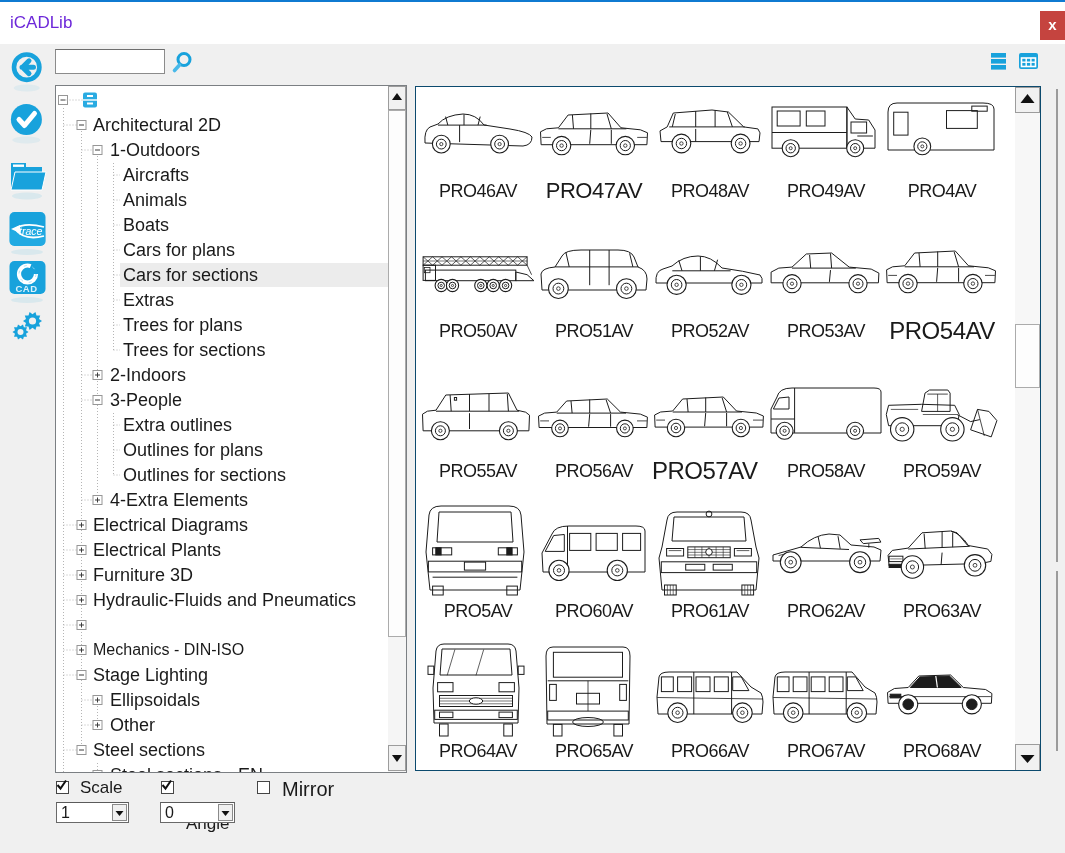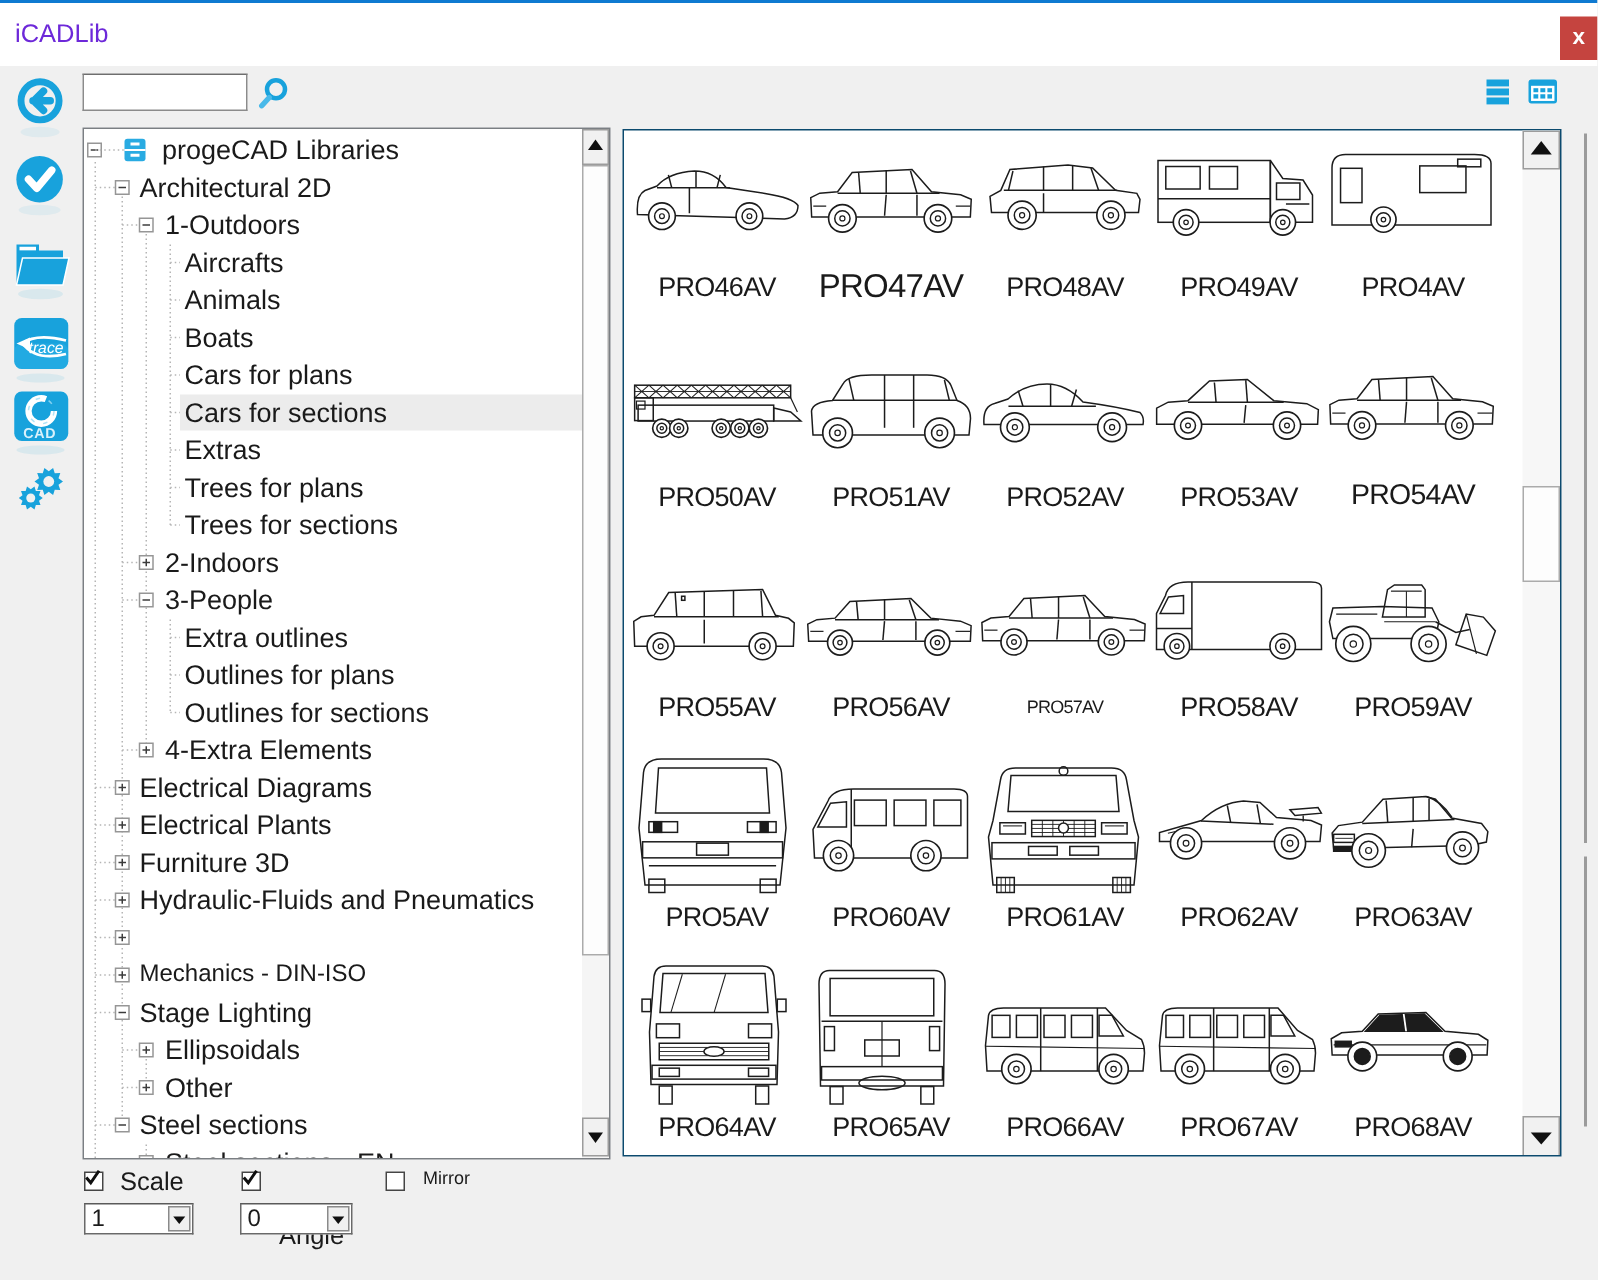--- a/index.html
+++ b/index.html
@@ -132,21 +132,20 @@
       <rect x="37.0" y="684.5" width="9" height="9" fill="#fff" stroke="#969696" stroke-width="1"></rect>
       <line x1="39.0" y1="689" x2="44.0" y2="689" stroke="#3c3c3c" stroke-width="1"></line>
       <line x1="41.5" y1="686.5" x2="41.5" y2="691.5" stroke="#3c3c3c" stroke-width="1"></line>
       <line x1="7.5" y1="14" x2="27" y2="14" stroke="#b5b5b5" stroke-width="1" stroke-dasharray="1 2"></line>
       <rect x="27" y="6.5" width="14" height="15" rx="2" fill="#29abe2"></rect>
       <line x1="27" y1="14" x2="41" y2="14" stroke="#fff" stroke-width="1.4"></line>
       <rect x="31" y="9" width="6" height="2" fill="#fff"></rect>
       <rect x="31" y="16.5" width="6" height="2" fill="#fff"></rect>
     </svg>
 <div style="position:absolute;left:64px;top:177px;width:268px;height:24px;background:#ececec;"></div>
-<div style="position:absolute;left:52px;top:2px;height:24px;line-height:24px;font-size:18px;white-space:nowrap;">progeCAD Libraries</div>
 <div style="position:absolute;left:37px;top:27px;height:24px;line-height:24px;font-size:18px;white-space:nowrap;">Architectural 2D</div>
 <div style="position:absolute;left:54px;top:52px;height:24px;line-height:24px;font-size:18px;white-space:nowrap;">1-Outdoors</div>
 <div style="position:absolute;left:67px;top:77px;height:24px;line-height:24px;font-size:18px;white-space:nowrap;">Aircrafts</div>
 <div style="position:absolute;left:67px;top:102px;height:24px;line-height:24px;font-size:18px;white-space:nowrap;">Animals</div>
 <div style="position:absolute;left:67px;top:127px;height:24px;line-height:24px;font-size:18px;white-space:nowrap;">Boats</div>
 <div style="position:absolute;left:67px;top:152px;height:24px;line-height:24px;font-size:18px;white-space:nowrap;">Cars for plans</div>
 <div style="position:absolute;left:67px;top:177px;height:24px;line-height:24px;font-size:18px;white-space:nowrap;">Cars for sections</div>
 <div style="position:absolute;left:67px;top:202px;height:24px;line-height:24px;font-size:18px;white-space:nowrap;">Extras</div>
 <div style="position:absolute;left:67px;top:227px;height:24px;line-height:24px;font-size:18px;white-space:nowrap;">Trees for plans</div>
 <div style="position:absolute;left:67px;top:252px;height:24px;line-height:24px;font-size:18px;white-space:nowrap;">Trees for sections</div>
@@ -180,24 +179,24 @@
 <div class="abs" style="left:415px;top:86px;width:626px;height:685px;background:#fff;border:1px solid #0c4a6e;overflow:hidden;">
 <div style="position:absolute;left:4px;top:93px;width:116px;height:22px;line-height:22px;text-align:center;font-size:18px;letter-spacing:-0.5px;">PRO46AV</div>
 <div style="position:absolute;left:120px;top:93px;width:116px;height:22px;line-height:22px;text-align:center;font-size:22px;letter-spacing:-0.5px;">PRO47AV</div>
 <div style="position:absolute;left:236px;top:93px;width:116px;height:22px;line-height:22px;text-align:center;font-size:18px;letter-spacing:-0.5px;">PRO48AV</div>
 <div style="position:absolute;left:352px;top:93px;width:116px;height:22px;line-height:22px;text-align:center;font-size:18px;letter-spacing:-0.5px;">PRO49AV</div>
 <div style="position:absolute;left:468px;top:93px;width:116px;height:22px;line-height:22px;text-align:center;font-size:18px;letter-spacing:-0.5px;">PRO4AV</div>
 <div style="position:absolute;left:4px;top:233px;width:116px;height:22px;line-height:22px;text-align:center;font-size:18px;letter-spacing:-0.5px;">PRO50AV</div>
 <div style="position:absolute;left:120px;top:233px;width:116px;height:22px;line-height:22px;text-align:center;font-size:18px;letter-spacing:-0.5px;">PRO51AV</div>
 <div style="position:absolute;left:236px;top:233px;width:116px;height:22px;line-height:22px;text-align:center;font-size:18px;letter-spacing:-0.5px;">PRO52AV</div>
 <div style="position:absolute;left:352px;top:233px;width:116px;height:22px;line-height:22px;text-align:center;font-size:18px;letter-spacing:-0.5px;">PRO53AV</div>
-<div style="position:absolute;left:468px;top:233px;width:116px;height:22px;line-height:22px;text-align:center;font-size:19px;letter-spacing:-0.5px;">PRO54AV</div>
+<div style="position:absolute;left:468px;top:233px;width:116px;height:22px;line-height:22px;text-align:center;font-size:24px;letter-spacing:-0.5px;">PRO54AV</div>
 <div style="position:absolute;left:4px;top:373px;width:116px;height:22px;line-height:22px;text-align:center;font-size:18px;letter-spacing:-0.5px;">PRO55AV</div>
 <div style="position:absolute;left:120px;top:373px;width:116px;height:22px;line-height:22px;text-align:center;font-size:18px;letter-spacing:-0.5px;">PRO56AV</div>
-<div style="position:absolute;left:236px;top:373px;width:116px;height:22px;line-height:22px;text-align:center;font-size:12px;letter-spacing:-0.5px;">PRO57AV</div>
+<div style="position:absolute;left:236px;top:373px;width:116px;height:22px;line-height:22px;font-size:24px;letter-spacing:-0.5px;">PRO57AV</div>
 <div style="position:absolute;left:352px;top:373px;width:116px;height:22px;line-height:22px;text-align:center;font-size:18px;letter-spacing:-0.5px;">PRO58AV</div>
 <div style="position:absolute;left:468px;top:373px;width:116px;height:22px;line-height:22px;text-align:center;font-size:18px;letter-spacing:-0.5px;">PRO59AV</div>
 <div style="position:absolute;left:4px;top:513px;width:116px;height:22px;line-height:22px;text-align:center;font-size:18px;letter-spacing:-0.5px;">PRO5AV</div>
 <div style="position:absolute;left:120px;top:513px;width:116px;height:22px;line-height:22px;text-align:center;font-size:18px;letter-spacing:-0.5px;">PRO60AV</div>
 <div style="position:absolute;left:236px;top:513px;width:116px;height:22px;line-height:22px;text-align:center;font-size:18px;letter-spacing:-0.5px;">PRO61AV</div>
 <div style="position:absolute;left:352px;top:513px;width:116px;height:22px;line-height:22px;text-align:center;font-size:18px;letter-spacing:-0.5px;">PRO62AV</div>
 <div style="position:absolute;left:468px;top:513px;width:116px;height:22px;line-height:22px;text-align:center;font-size:18px;letter-spacing:-0.5px;">PRO63AV</div>
 <div style="position:absolute;left:4px;top:653px;width:116px;height:22px;line-height:22px;text-align:center;font-size:18px;letter-spacing:-0.5px;">PRO64AV</div>
 <div style="position:absolute;left:120px;top:653px;width:116px;height:22px;line-height:22px;text-align:center;font-size:18px;letter-spacing:-0.5px;">PRO65AV</div>
 <div style="position:absolute;left:236px;top:653px;width:116px;height:22px;line-height:22px;text-align:center;font-size:18px;letter-spacing:-0.5px;">PRO66AV</div>
@@ -594,21 +593,21 @@
 <svg class="abs" style="left:56px;top:777px;" width="14" height="17" viewBox="0 0 14 17">
     <path d="M1.5,8 L4.5,11.5 L10,3.5" stroke="#101010" stroke-width="2" fill="none"></path>
   </svg>
 <div class="abs" style="left:80px;top:778px;font-size:17px;">Scale</div>
 <div class="abs" style="left:161px;top:781px;width:13px;height:13px;background:#fff;border:1px solid #454545;"></div>
 <svg class="abs" style="left:161px;top:777px;" width="14" height="17" viewBox="0 0 14 17">
     <path d="M1.5,8 L4.5,11.5 L10,3.5" stroke="#101010" stroke-width="2" fill="none"></path>
   </svg>
 <div class="abs" style="left:186px;top:778px;font-size:17px;margin-top:36px;">Angle</div>
 <div class="abs" style="left:257px;top:781px;width:13px;height:13px;background:#fff;border:1px solid #454545;"></div>
-<div class="abs" style="left:282px;top:778px;font-size:12px;">Mirror</div>
+<div class="abs" style="left:282px;top:778px;font-size:20px;">Mirror</div>
 <div class="abs" style="left:56px;top:802px;width:73px;height:21px;background:#fff;border:1px solid #696969;border-top-color:#5a5a5a;"></div>
 <div class="abs" style="left:61px;top:804px;font-size:16px;">1</div>
 <div class="abs" style="left:112px;top:804px;width:15px;height:17px;background:#f0f0f0;border:1px solid #8a8a8a;"></div>
 <svg class="abs" style="left:112px;top:804px;" width="15" height="17">
     <path d="M3.5,7 L11.5,7 L7.5,12 Z" fill="#101010"></path>
   </svg>
 <div class="abs" style="left:160px;top:802px;width:75px;height:21px;background:#fff;border:1px solid #696969;border-top-color:#5a5a5a;"></div>
 <div class="abs" style="left:165px;top:804px;font-size:16px;">0</div>
 <div class="abs" style="left:218px;top:804px;width:15px;height:17px;background:#f0f0f0;border:1px solid #8a8a8a;"></div>
 <svg class="abs" style="left:218px;top:804px;" width="15" height="17">

